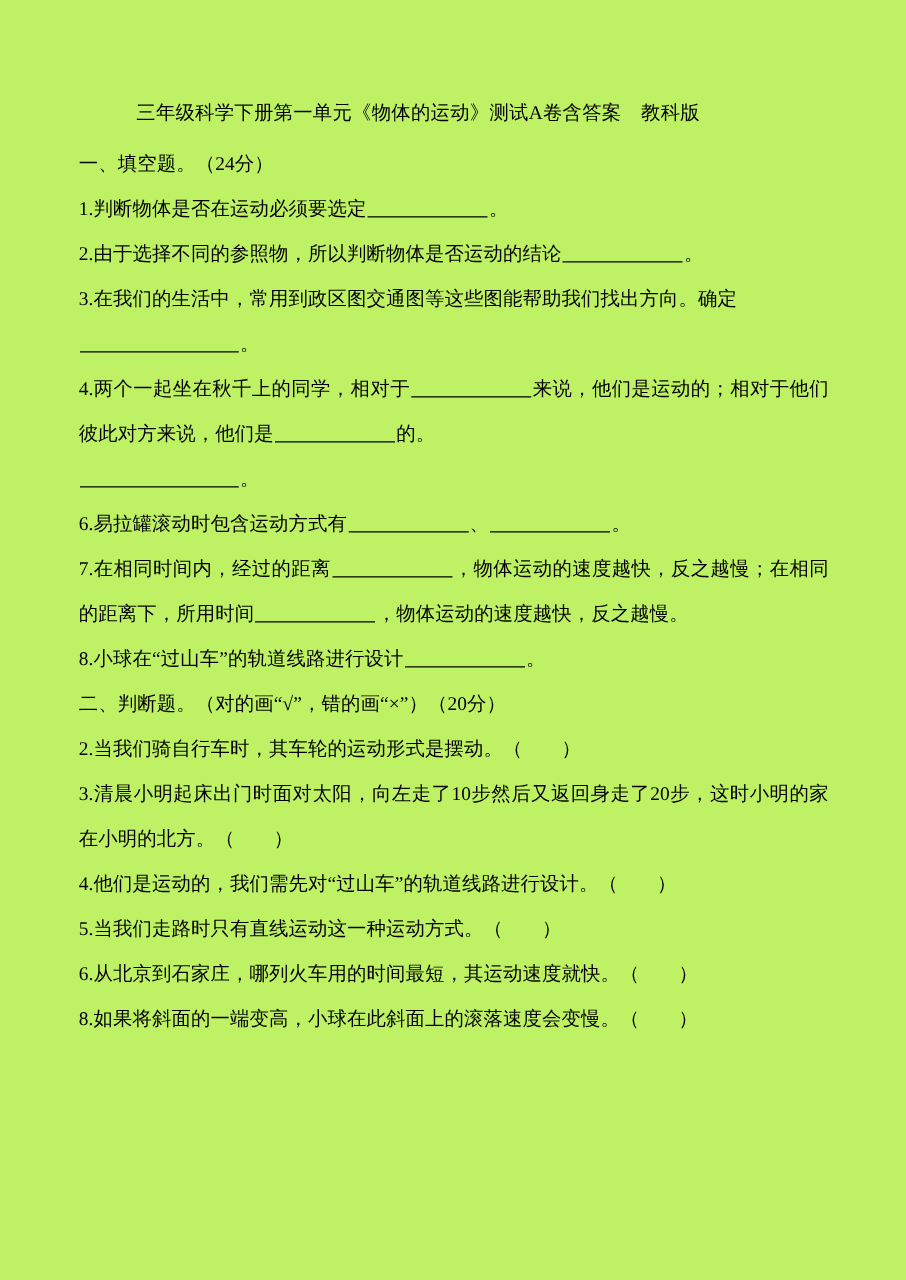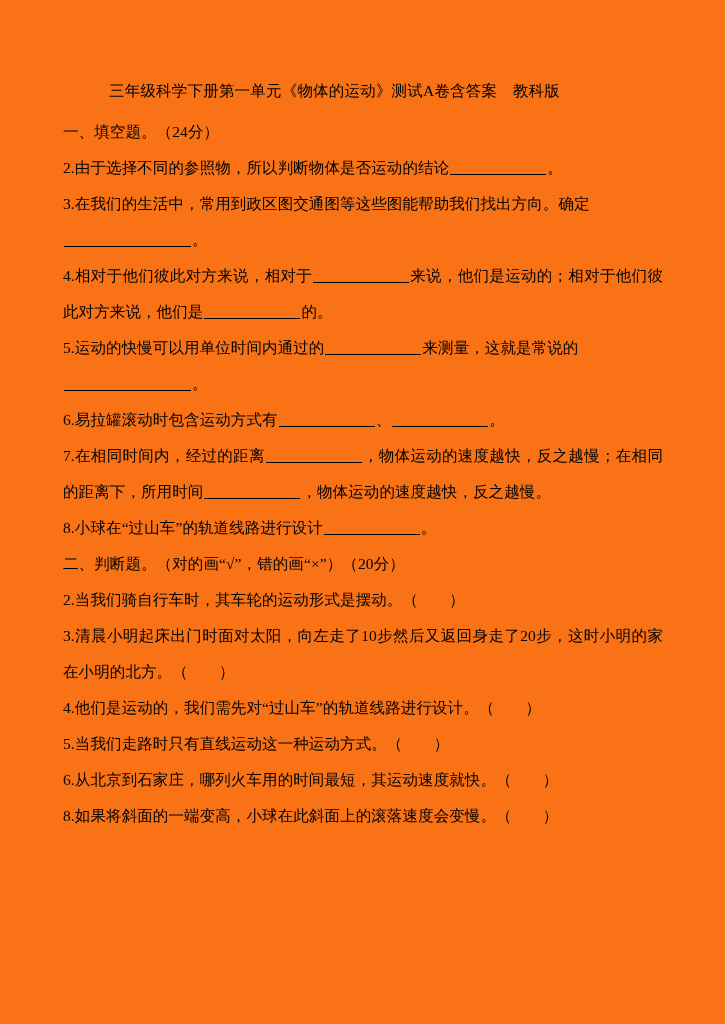--- a/index.html
+++ b/index.html
@@ -16,21 +16,21 @@
     color: #000000;
     -webkit-font-smoothing: antialiased;
   }
 
   .page {
     position: relative;
     width: 725px;
     height: 1024px;
     box-sizing: border-box;
     padding: 2px;
-    background: #f97316;
+    background: #bef264;
   }
 
   
   .content {
     position: absolute;
     left: 63px;
     top: 78px;
     width: 600px;
   }
 
@@ -92,39 +92,39 @@
 </head>
 <body>
 
 <div class="page">
   <div class="content">
 
     <div class="doc-title">三年级科学下册第一单元《物体的运动》测试A卷含答案　教科版</div>
 
     <div class="section-heading">一、填空题。（24分）</div>
 
+    <div class="q nowrap">
+      <span>1.</span><span>判断物体是否在运动必须要选定</span><span class="blank w-std"></span><span>。</span>
+    </div>
 
     <div class="q nowrap">
       <span>2.</span><span>由于选择不同的参照物，所以判断物体是否运动的结论</span><span class="blank w-std"></span><span>。</span>
     </div>
 
     <div class="q wrap">
       <span>3.</span><span>在我们的生活中，常用到政区图交通图等这些图能帮助我们找出方向。确定</span>
     </div>
     <div class="blank-line">
       <span class="blank w-lead"></span><span>。</span>
     </div>
 
     <div class="q wrap">
-      <span>4.</span><span>相对于他们彼此对方来说，相对于</span><span class="blank w-std"></span><span>来说，他们是运动的；相对于他们彼此对方来说，他们是</span><span class="blank w-std"></span><span>的。</span>
+      <span>4.</span><span>两个一起坐在秋千上的同学，相对于</span><span class="blank w-std"></span><span>来说，他们是运动的；相对于他们彼此对方来说，他们是</span><span class="blank w-std"></span><span>的。</span>
     </div>
 
-    <div class="q wrap">
-      <span>5.</span><span>运动的快慢可以用单位时间内通过的</span><span class="blank w-std"></span><span>来测量，这就是常说的</span>
-    </div>
     <div class="blank-line">
       <span class="blank w-lead"></span><span>。</span>
     </div>
 
     <div class="q nowrap">
       <span>6.</span><span>易拉罐滚动时包含运动方式有</span><span class="blank w-std"></span><span>、</span><span class="blank w-std"></span><span>。</span>
     </div>
 
     <div class="q wrap">
       <span>7.</span><span>在相同时间内，经过的距离</span><span class="blank w-std"></span><span>，物体运动的速度越快，反之越慢；在相同的距离下，所用时间</span><span class="blank w-std"></span><span>，物体运动的速度越快，反之越慢。</span>

